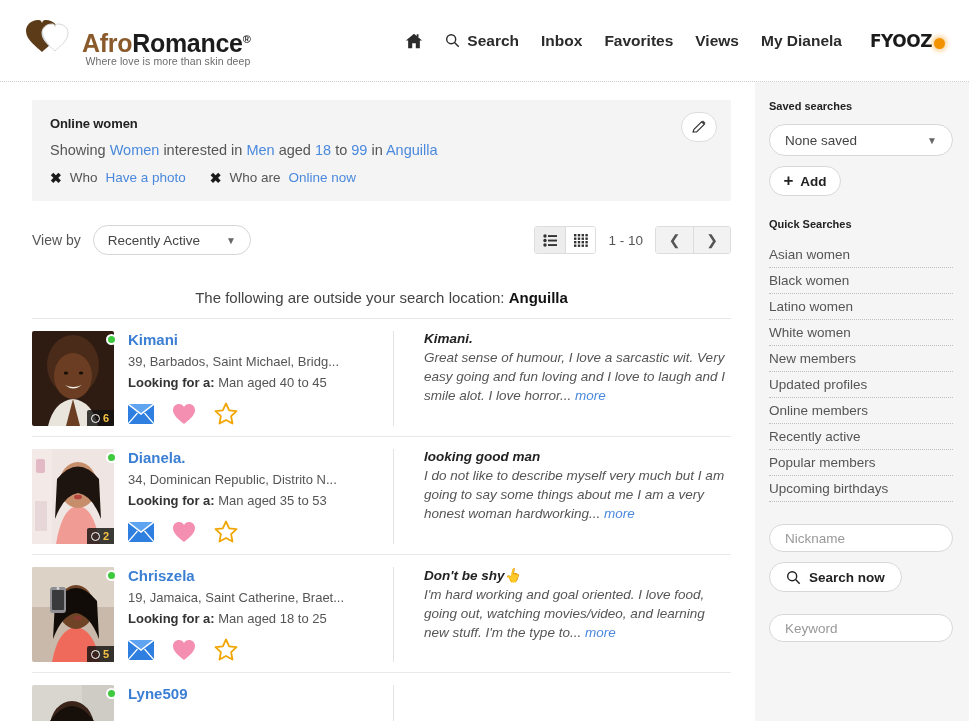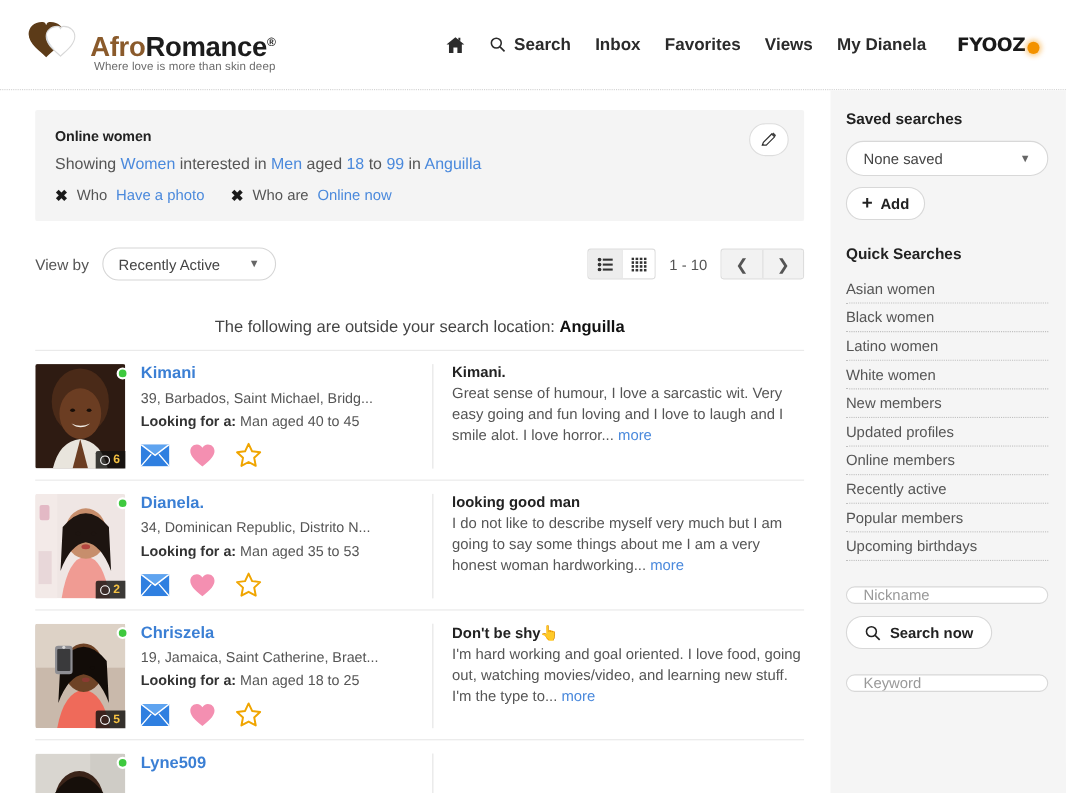--- a/index.html
+++ b/index.html
@@ -101,47 +101,47 @@
   .badge-cam { width: 9px; height: 9px; border: 1.6px solid #fff; border-radius: 50%; }
   .badge-num { color: #f5c242; }
 
   .info { flex: 0 0 275px; padding-left: 14px; }
   .pname { font-size: 15px; font-weight: bold; color: #3b7fd4; cursor: pointer; }
   .pmeta { font-size: 13px; color: #555; margin-top: 6px; white-space: nowrap; overflow: hidden; }
   .pmeta b { color: #333; }
   .actions { display: flex; align-items: center; gap: 18px; margin-top: 12px; }
   .act { cursor: pointer; display: flex; }
 
-  .about { flex: 1; padding-left: 17px; border-left: 1px solid #e3e3e3; margin-left: 4px; }
+  .about { flex: 1; padding-left: 30px; border-left: 1px solid #e3e3e3; margin-left: 4px; font-style: italic; }
   .atitle { font-size: 13.5px; font-weight: bold; color: #222; }
   .atext { font-size: 13.5px; color: #555; line-height: 1.42; margin-top: 2px; }
   .more { color: #4a89dc; cursor: pointer; }
 
   
-  .side h2 { font-size: 14px; font-weight: bold; color: #222; margin-bottom: 12px; }
+  .side h2 { font-size: 11px; font-weight: bold; color: #222; margin-bottom: 12px; }
   .side-select {
     border: 1px solid #d8d8d8; border-radius: 18px; background: #fff;
     height: 32px; display: flex; align-items: center; justify-content: space-between;
     padding: 0 15px; font-size: 13.5px; color: #444; cursor: pointer;
   }
   .add-btn {
     margin-top: 10px; border: 1px solid #d8d8d8; border-radius: 18px; background: #fff;
     height: 30px; width: 72px; display: flex; align-items: center; justify-content: center;
     gap: 7px; font-size: 13.5px; font-weight: bold; color: #222; cursor: pointer;
   }
   .plus { font-size: 17px; font-weight: bold; line-height: 0.8; }
   .side-gap { height: 22px; }
   .qlist { list-style: none; }
   .qlist li {
     font-size: 13.5px; color: #555; padding: 5px 0 5px 0;
     border-bottom: 1px dotted #bfbfbf; cursor: pointer;
   }
   .side-input {
     border: 1px solid #d8d8d8; border-radius: 18px; background: #fff;
-    height: 16px; width: 100%; padding: 0 15px; font-size: 13.5px; color: #444;
+    height: 28px; width: 100%; padding: 0 15px; font-size: 13.5px; color: #444;
     outline: none; font-family: "Liberation Sans", sans-serif;
   }
   .side-input::placeholder { color: #999; }
   .search-btn {
     margin-top: 10px; border: 1px solid #d8d8d8; border-radius: 18px; background: #fff;
     height: 30px; padding: 0 16px; display: inline-flex; align-items: center; gap: 8px;
     font-size: 13.5px; font-weight: bold; color: #222; cursor: pointer;
   }
 </style>
 </head>

